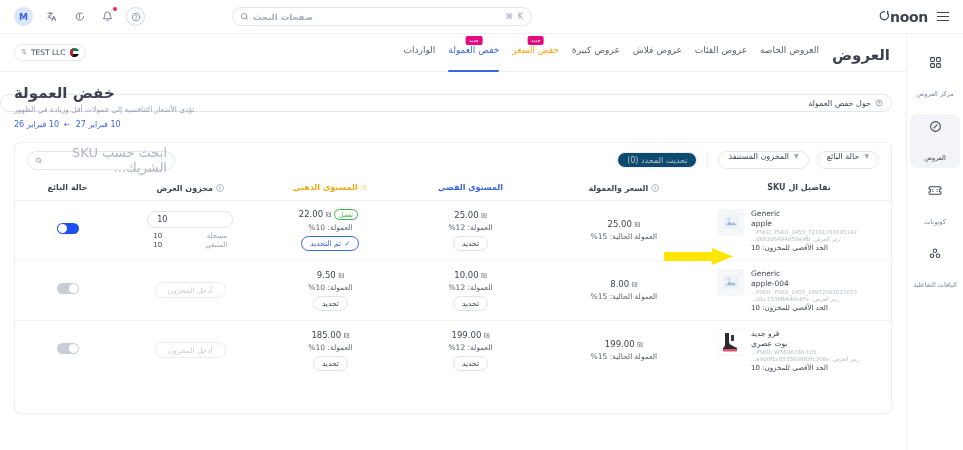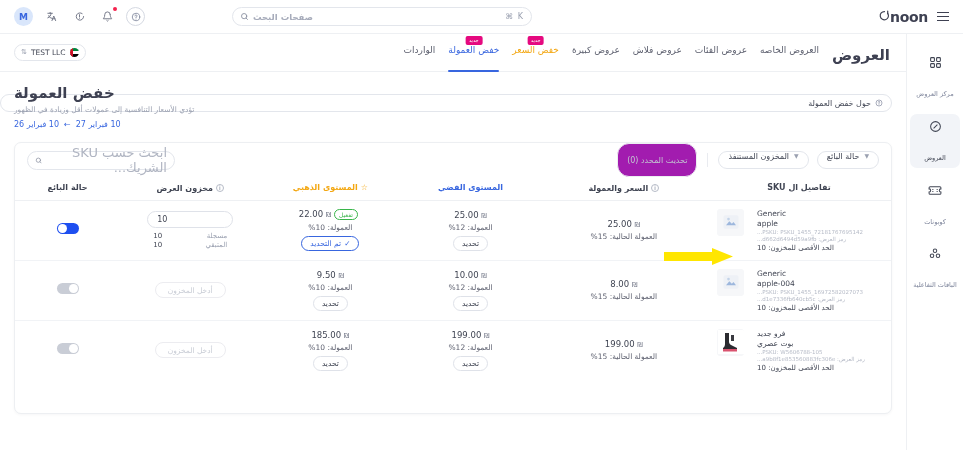--- a/index.html
+++ b/index.html
@@ -130,22 +130,22 @@
     height: 34px; display: flex; align-items: center; padding: 0 12px; gap: 8px;
   }
   .filter-chip {
     display: flex; align-items: flex-start; gap: 5px;
     border: 1px solid #e3e6ec; border-radius: 12px; height: 18px; padding: 0 9px;
     font-size: 8px; color: #404553; cursor: pointer; white-space: nowrap;
   }
   .chev { font-size: 6px; color: #9aa0b0; }
   .divider-v { width: 1px; height: 14px; background: #e9ebf0; margin: 0 2px; }
   .btn-disabled {
-    border: 1px solid #eceef2; border-radius: 12px; height: 34px; padding: 0 9px;
-    font-size: 8px; color: #c2c6d1; background: #a21caf;
+    border: 1px solid #eceef2; border-radius: 12px; height: 16px; padding: 0 9px;
+    font-size: 8px; color: #c2c6d1; background: #0c4a6e;
     display: flex; align-items: center; cursor: not-allowed; white-space: nowrap;
   }
   .sku-search {
     margin-right: auto; width: 148px; height: 19px;
     border: 1px solid #e3e6ec; border-radius: 11px;
     display: flex; align-items: center; justify-content: space-between; padding: 0 7px;
   }
   .sku-search .ph { font-size: 13px; color: #b0b5c2; }
 
   
@@ -158,21 +158,21 @@
   thead th.silver { color: #3866df; }
   thead th.gold { color: #f3a712; }
   thead th .with-ico { display: inline-flex; align-items: center; gap: 3px; justify-content: center; }
   .info-i {
     width: 8px; height: 8px; border-radius: 50%; border: 1px solid #b6bbc7;
     color: #b6bbc7; font-size: 6px; line-height: 6.5px; text-align: center; display: inline-block;
   }
   tbody td { padding: 8px 10px; border-bottom: 1px solid #f1f3f6; vertical-align: middle; text-align: center; }
   tbody tr:last-child td { border-bottom: none; }
 
-  .sku-cell { display: flex; align-items: flex-start; gap: 13px; justify-content: flex-start; text-align: right; }
+  .sku-cell { display: flex; align-items: flex-start; gap: 7px; justify-content: flex-start; text-align: right; }
   .thumb {
     width: 27px; height: 27px; border-radius: 3px; background: #f6f7f9;
     display: flex; align-items: center; justify-content: center; flex: 0 0 auto; overflow: hidden;
   }
   .sku-info { display: flex; flex-direction: column; gap: 1px; align-items: flex-end; width: 100%; }
   .sku-brand { font-size: 7.5px; color: #404553; }
   .sku-name { font-size: 7.5px; color: #404553; }
   .sku-meta { font-size: 5.5px; color: #b6bbc7; direction: rtl; }
   .sku-max { font-size: 7px; color: #404553; margin-top: 1px; }
 

